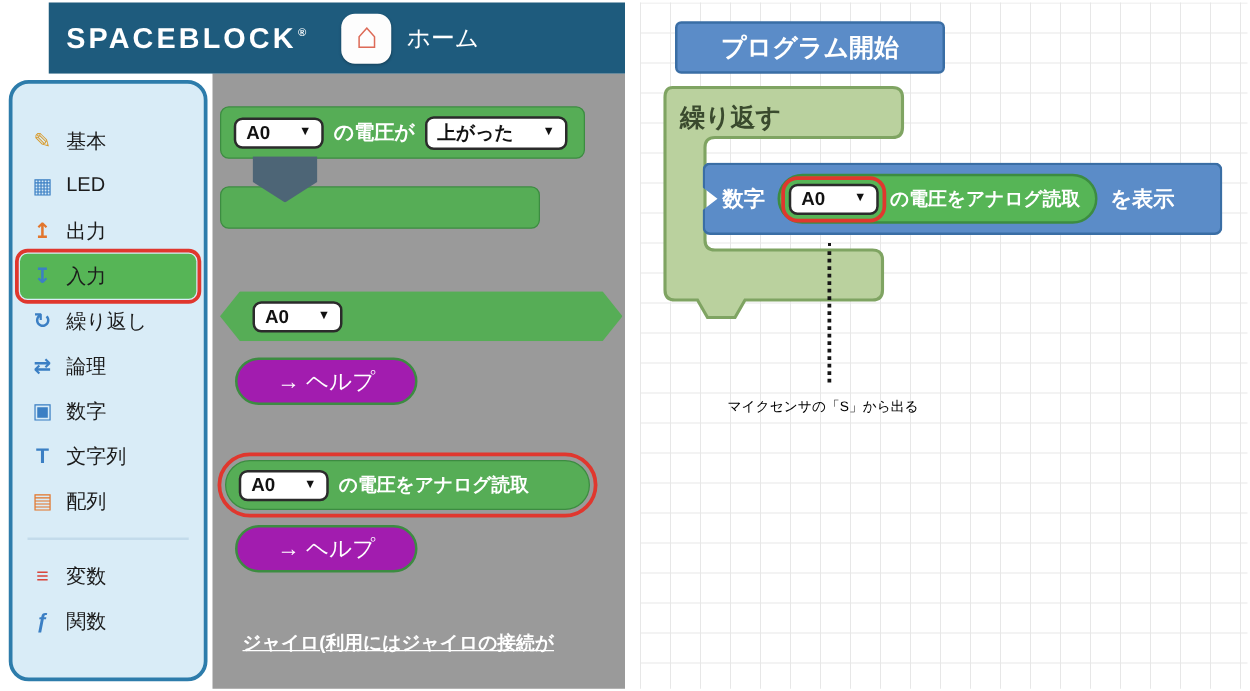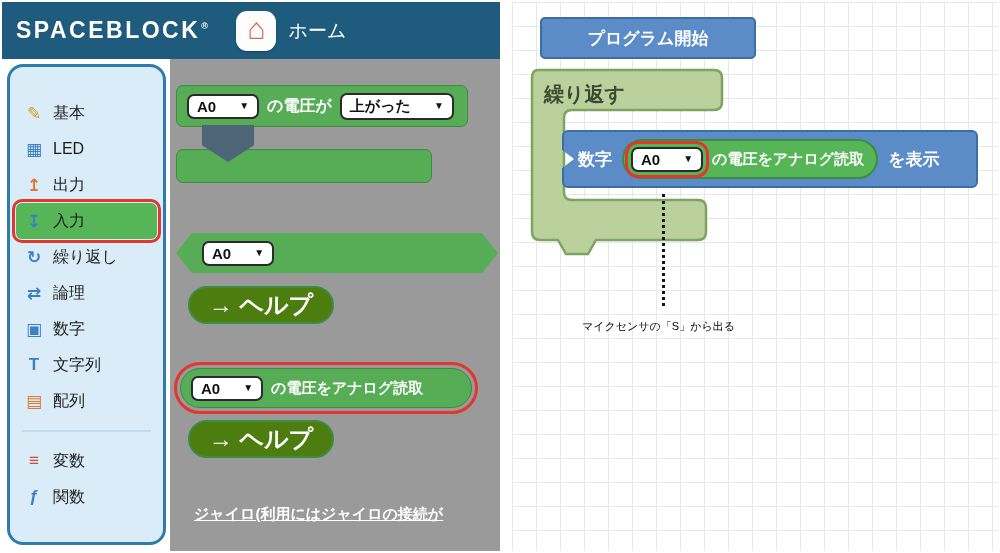--- a/index.html
+++ b/index.html
@@ -3,21 +3,21 @@
 <meta charset="utf-8">
 <style>
   html,body{margin:0;padding:0;}
   body{
     width:1000px;height:553px;position:relative;background:#fff;
     font-family:"Liberation Sans","DejaVu Sans",sans-serif;
     -webkit-font-smoothing:antialiased;overflow:hidden;
   }
   
   .left-panel{position:absolute;left:2px;top:2px;width:498px;height:549px;background:#fff;}
-  .app-header{height:57px;background:#1e5b7d;display:flex;align-items:center;padding:0 14px;box-sizing:border-box;}
+  .app-header{height:57px;background:#1e5b7d;display:flex;align-items:center;padding:0 14px;box-sizing:border-box;margin-left:37px;}
   .logo{color:#fff;font-weight:bold;font-size:23px;letter-spacing:2.5px;white-space:nowrap;}
   .reg{color:#fff;font-size:9px;vertical-align:super;margin-left:1px;}
   .home-badge{width:40px;height:40px;background:#fdfdfd;border-radius:11px;margin-left:26px;display:flex;align-items:center;justify-content:center;box-shadow:0 1px 2px rgba(0,0,0,.25);}
   .home-glyph{color:#dd6a57;font-size:30px;font-weight:bold;line-height:1;margin-top:-3px;}
   .home-label{color:#fff;font-weight:normal;font-size:19px;margin-left:12px;}
   .panel-body{display:flex;height:492px;}
   
   .sidebar{width:168px;background:#fff;padding:5px 4px 6px 5px;box-sizing:border-box;}
   .sidebar-inner{height:100%;border:3px solid #2d7cab;border-radius:16px;background:#d9ecf7;padding:28px 6px 10px 6px;box-sizing:border-box;}
   .cat{display:flex;align-items:center;gap:9px;height:36px;padding:0 8px;font-size:16px;color:#1b1b1b;font-weight:500;border-radius:6px;cursor:pointer;}
@@ -27,30 +27,30 @@
   .cat-divider{height:2px;background:#c3dbeb;margin:11px 6px;}
   
   .canvas{flex:1;background:#9a9a9a;position:relative;overflow:hidden;}
   .g-block{position:absolute;background:#56ad56;border:1px solid #3c8c41;display:flex;align-items:center;gap:8px;padding:0 10px;box-sizing:border-box;color:#fff;font-weight:bold;font-size:16px;}
   .dropdown{background:#fff;border:2px solid #2b2b2b;border-radius:7px;padding:2px 8px;display:flex;align-items:center;gap:23px;color:#111;font-weight:bold;font-size:15px;cursor:pointer;white-space:nowrap;}
   .dd-arrow{font-size:10px;line-height:1;}
   .event-block{left:6px;top:26px;width:292px;height:42px;border-radius:7px;}
   .dark-tab{position:absolute;left:32px;top:66px;width:52px;height:37px;background:#4d6576;clip-path:polygon(0 0,100% 0,100% 55%,50% 100%,0 55%);z-index:2;border-radius:0 0 4px 4px;}
   .event-bottom{position:absolute;left:6px;top:90px;width:256px;height:34px;background:#56ad56;border:1px solid #3c8c41;border-radius:7px;box-sizing:border-box;}
   .hex-block{left:6px;top:174px;width:322px;height:40px;border:none;padding:0 14px 0 26px;clip-path:polygon(16px 0,calc(100% - 16px) 0,100% 50%,calc(100% - 16px) 100%,16px 100%,0 50%);background:#56ad56;font-size:15px;}
-  .help-btn{position:absolute;background:#4d7c0f;border:2px solid #3c8c41;border-radius:20px;color:#fff;font-weight:bold;font-size:24px;display:flex;align-items:center;justify-content:center;cursor:pointer;box-sizing:border-box;}
+  .help-btn{position:absolute;background:#a21caf;border:2px solid #3c8c41;border-radius:20px;color:#fff;font-weight:normal;font-size:18px;display:flex;align-items:center;justify-content:center;cursor:pointer;box-sizing:border-box;}
   .help-1{left:18px;top:227px;width:146px;height:38px;}
   .help-2{left:18px;top:361px;width:146px;height:38px;}
   .analog-block{left:10px;top:309px;width:292px;height:40px;border-radius:20px;font-size:15px;outline:3px solid #e0372e;outline-offset:3px;}
   .footer-note{position:absolute;left:24px;top:446px;color:#fff;font-weight:bold;font-size:15px;text-decoration:underline;white-space:nowrap;}
   
   .right-panel{position:absolute;left:512px;top:2px;width:486px;height:549px;background:#fff;
     background-image:linear-gradient(#e7e7e7 1px,transparent 1px),linear-gradient(90deg,#e7e7e7 1px,transparent 1px);
     background-size:24px 24px;overflow:hidden;}
-  .start-block{position:absolute;left:28px;top:15px;width:216px;height:42px;background:#5b8cc8;border:2px solid #3a6ea5;border-radius:5px;color:#fff;font-weight:bold;font-size:17px;display:flex;align-items:center;justify-content:center;box-sizing:border-box;cursor:grab;}
+  .start-block{position:absolute;left:28px;top:15px;width:216px;height:42px;background:#5b8cc8;border:2px solid #3a6ea5;border-radius:5px;color:#fff;font-weight:bold;font-size:20px;display:flex;align-items:center;justify-content:center;box-sizing:border-box;cursor:grab;}
   .repeat-svg{position:absolute;left:16px;top:66px;width:204px;height:192px;}
   .repeat-label{position:absolute;left:32px;top:79px;font-size:20px;font-weight:bold;color:#3a4a2e;}
   .print-block{position:absolute;left:50px;top:128px;width:416px;height:58px;background:#5b8cc8;border:2px solid #3a6ea5;border-radius:6px;display:flex;align-items:center;padding:0 14px;gap:10px;box-sizing:border-box;color:#fff;font-weight:bold;font-size:17px;cursor:grab;
     clip-path:polygon(0 0,100% 0,100% 100%,0 100%,0 66%,12px 50%,0 34%);}
   .green-pill{height:40px;background:#56b556;border:2px solid #3c8c41;border-radius:20px;display:flex;align-items:center;padding:0 12px 0 7px;gap:9px;box-sizing:border-box;color:#fff;font-weight:bold;font-size:15px;}
   .red-outline{outline:3px solid #e0372e;outline-offset:3px;}
   .dotted-line{position:absolute;left:150px;top:192px;height:112px;width:0;border-left:3px dotted #151515;}
   .annotation{position:absolute;left:70px;top:316px;font-size:11px;color:#000;line-height:1.55;}
 </style>
 </head>

